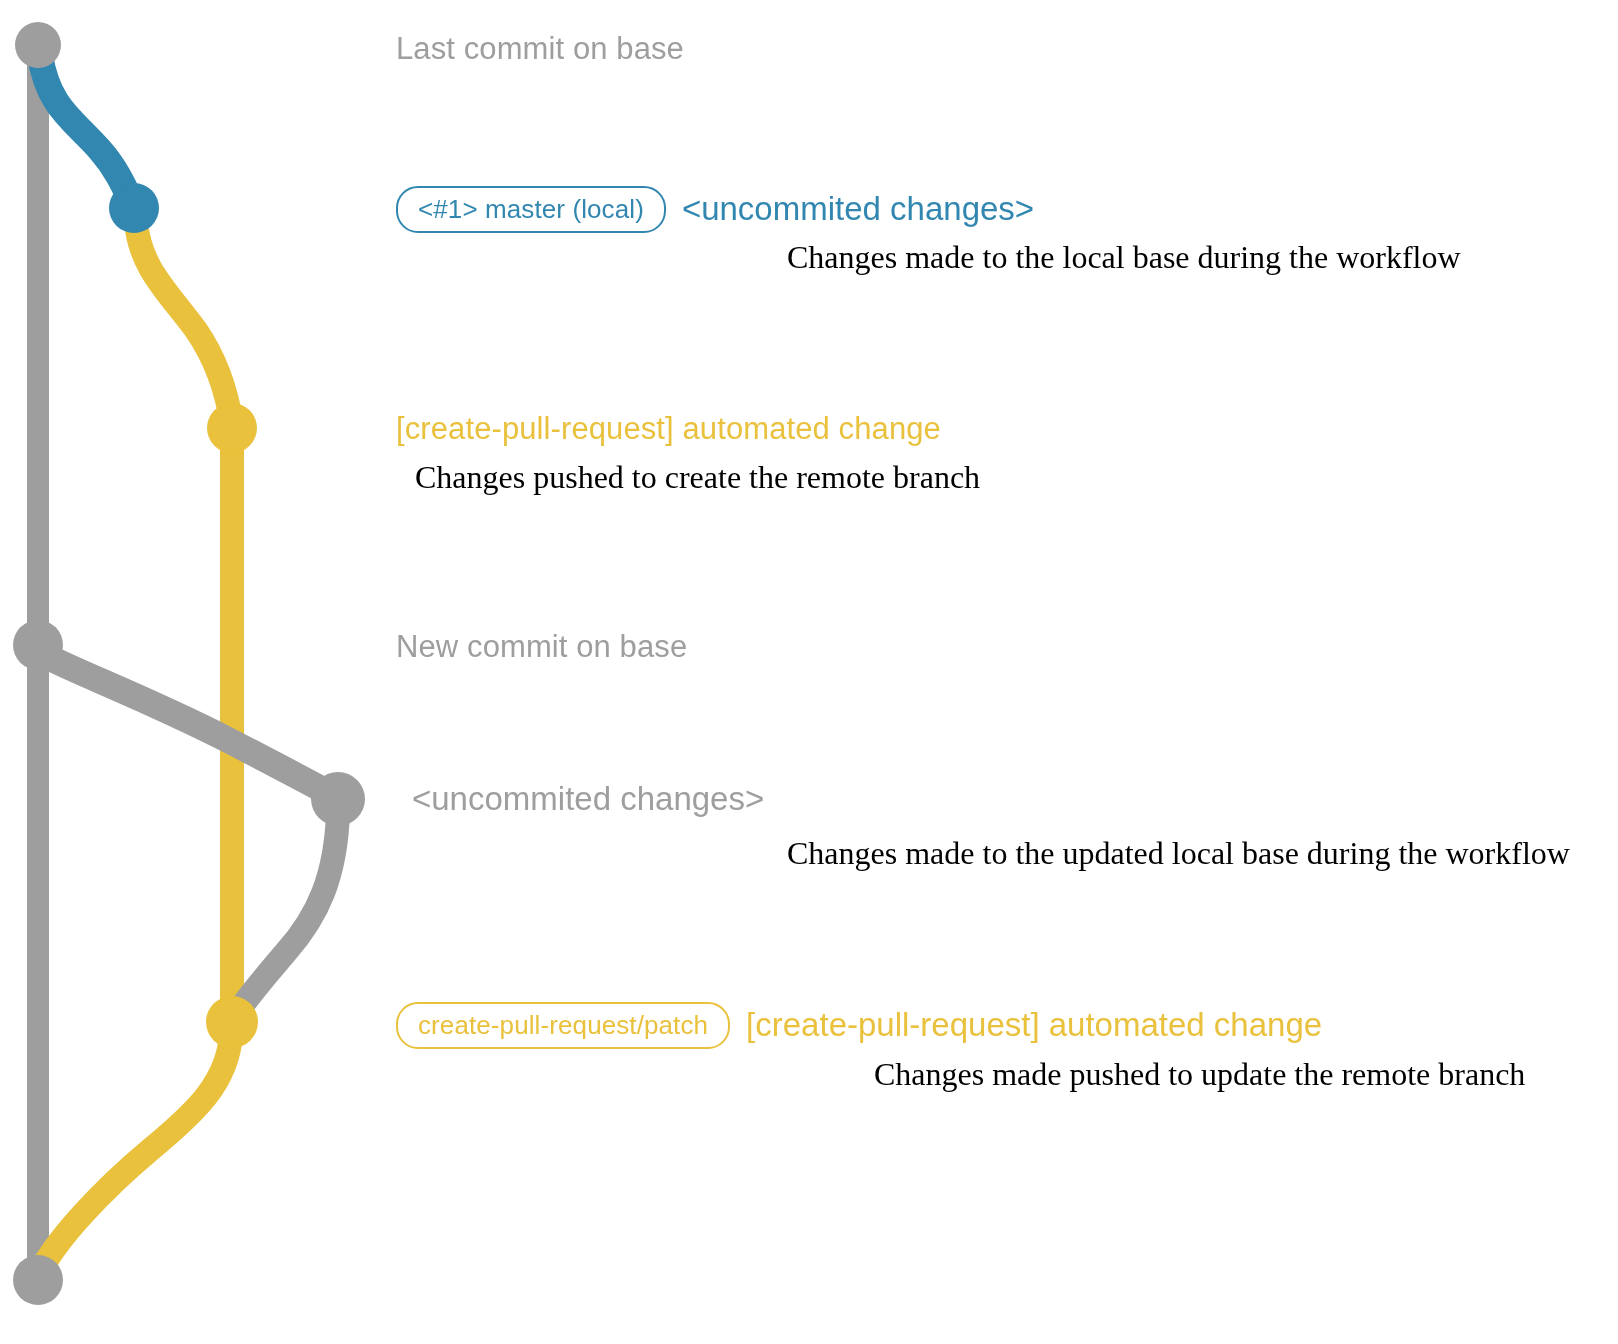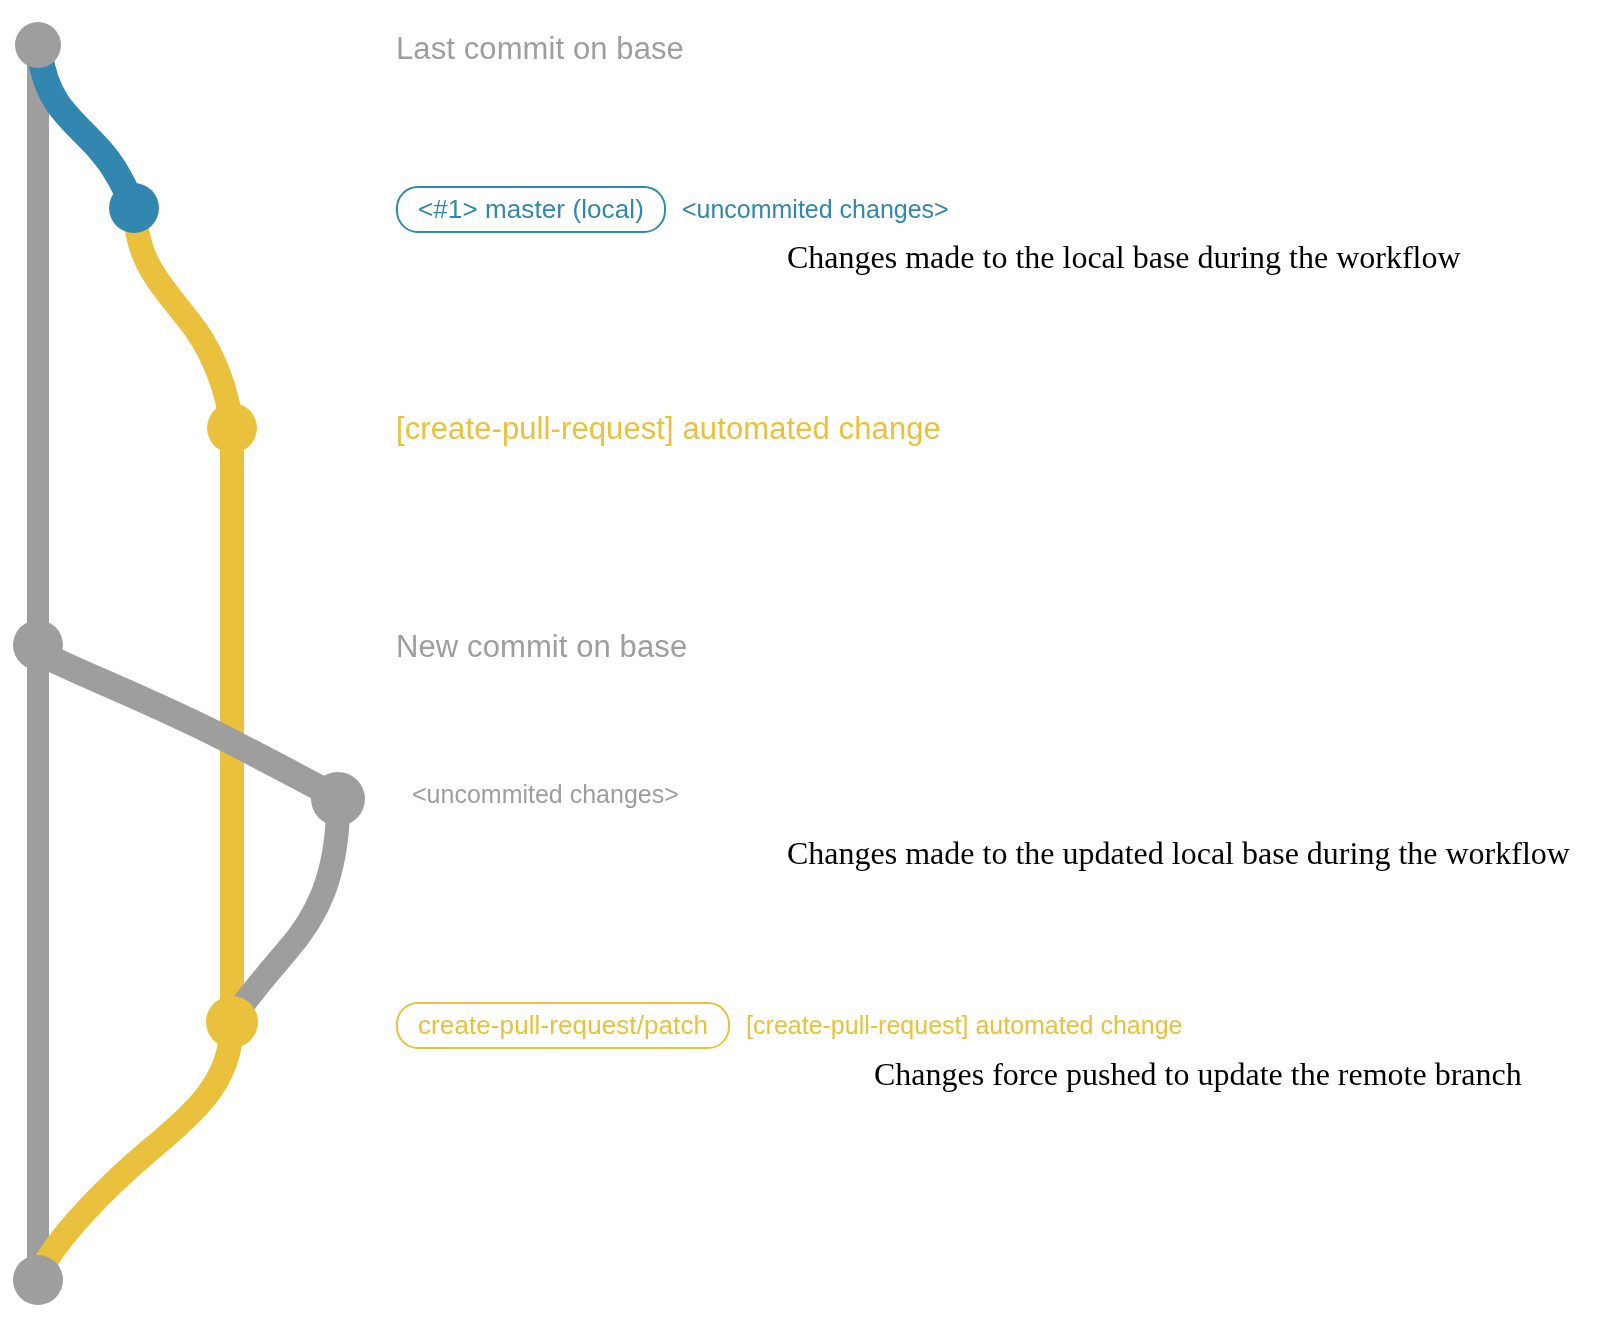--- a/index.html
+++ b/index.html
@@ -60,21 +60,21 @@
     font-size: 26px;
     line-height: 1;
     letter-spacing: 0.1px;
     white-space: nowrap;
     box-sizing: border-box;
   }
 
   .after-badge {
     margin-left: 16px;
     font-family: "Liberation Sans", sans-serif;
-    font-size: 25px;
+    font-size: 33px;
     line-height: 1.1;
     white-space: nowrap;
   }
 
   .desc {
     position: absolute;
     font-family: "Liberation Serif", serif;
     font-size: 32px;
     line-height: 1.1;
     color: #000000;
@@ -141,36 +141,37 @@
       <span class="after-badge c-blue">&lt;uncommited changes&gt;</span>
     </div>
   </div>
   <div class="desc" id="desc-1">Changes made to the local base during the workflow</div>
 
   <div class="row" id="row-automated-1">
     <div class="row-line">
       <span class="commit-title c-yellow">[create-pull-request] automated change</span>
     </div>
   </div>
+  <div class="desc" id="desc-2">Changes pushed to create the remote branch</div>
 
   <div class="row" id="row-new-commit">
     <div class="row-line">
       <span class="commit-title c-gray">New commit on base</span>
     </div>
   </div>
 
   <div class="row" id="row-local-2">
     <div class="row-line">
       <span class="after-badge c-gray">&lt;uncommited changes&gt;</span>
     </div>
   </div>
   <div class="desc" id="desc-3">Changes made to the updated local base during the workflow</div>
 
   <div class="row" id="row-patch">
     <div class="row-line">
       <span class="badge c-yellow">create-pull-request/patch</span>
       <span class="after-badge c-yellow">[create-pull-request] automated change</span>
     </div>
   </div>
-  <div class="desc" id="desc-4">Changes force pushed to update the remote branch</div>
+  <div class="desc" id="desc-4">Changes made pushed to update the remote branch</div>
 
 
 </div>
 
 </body></html>

